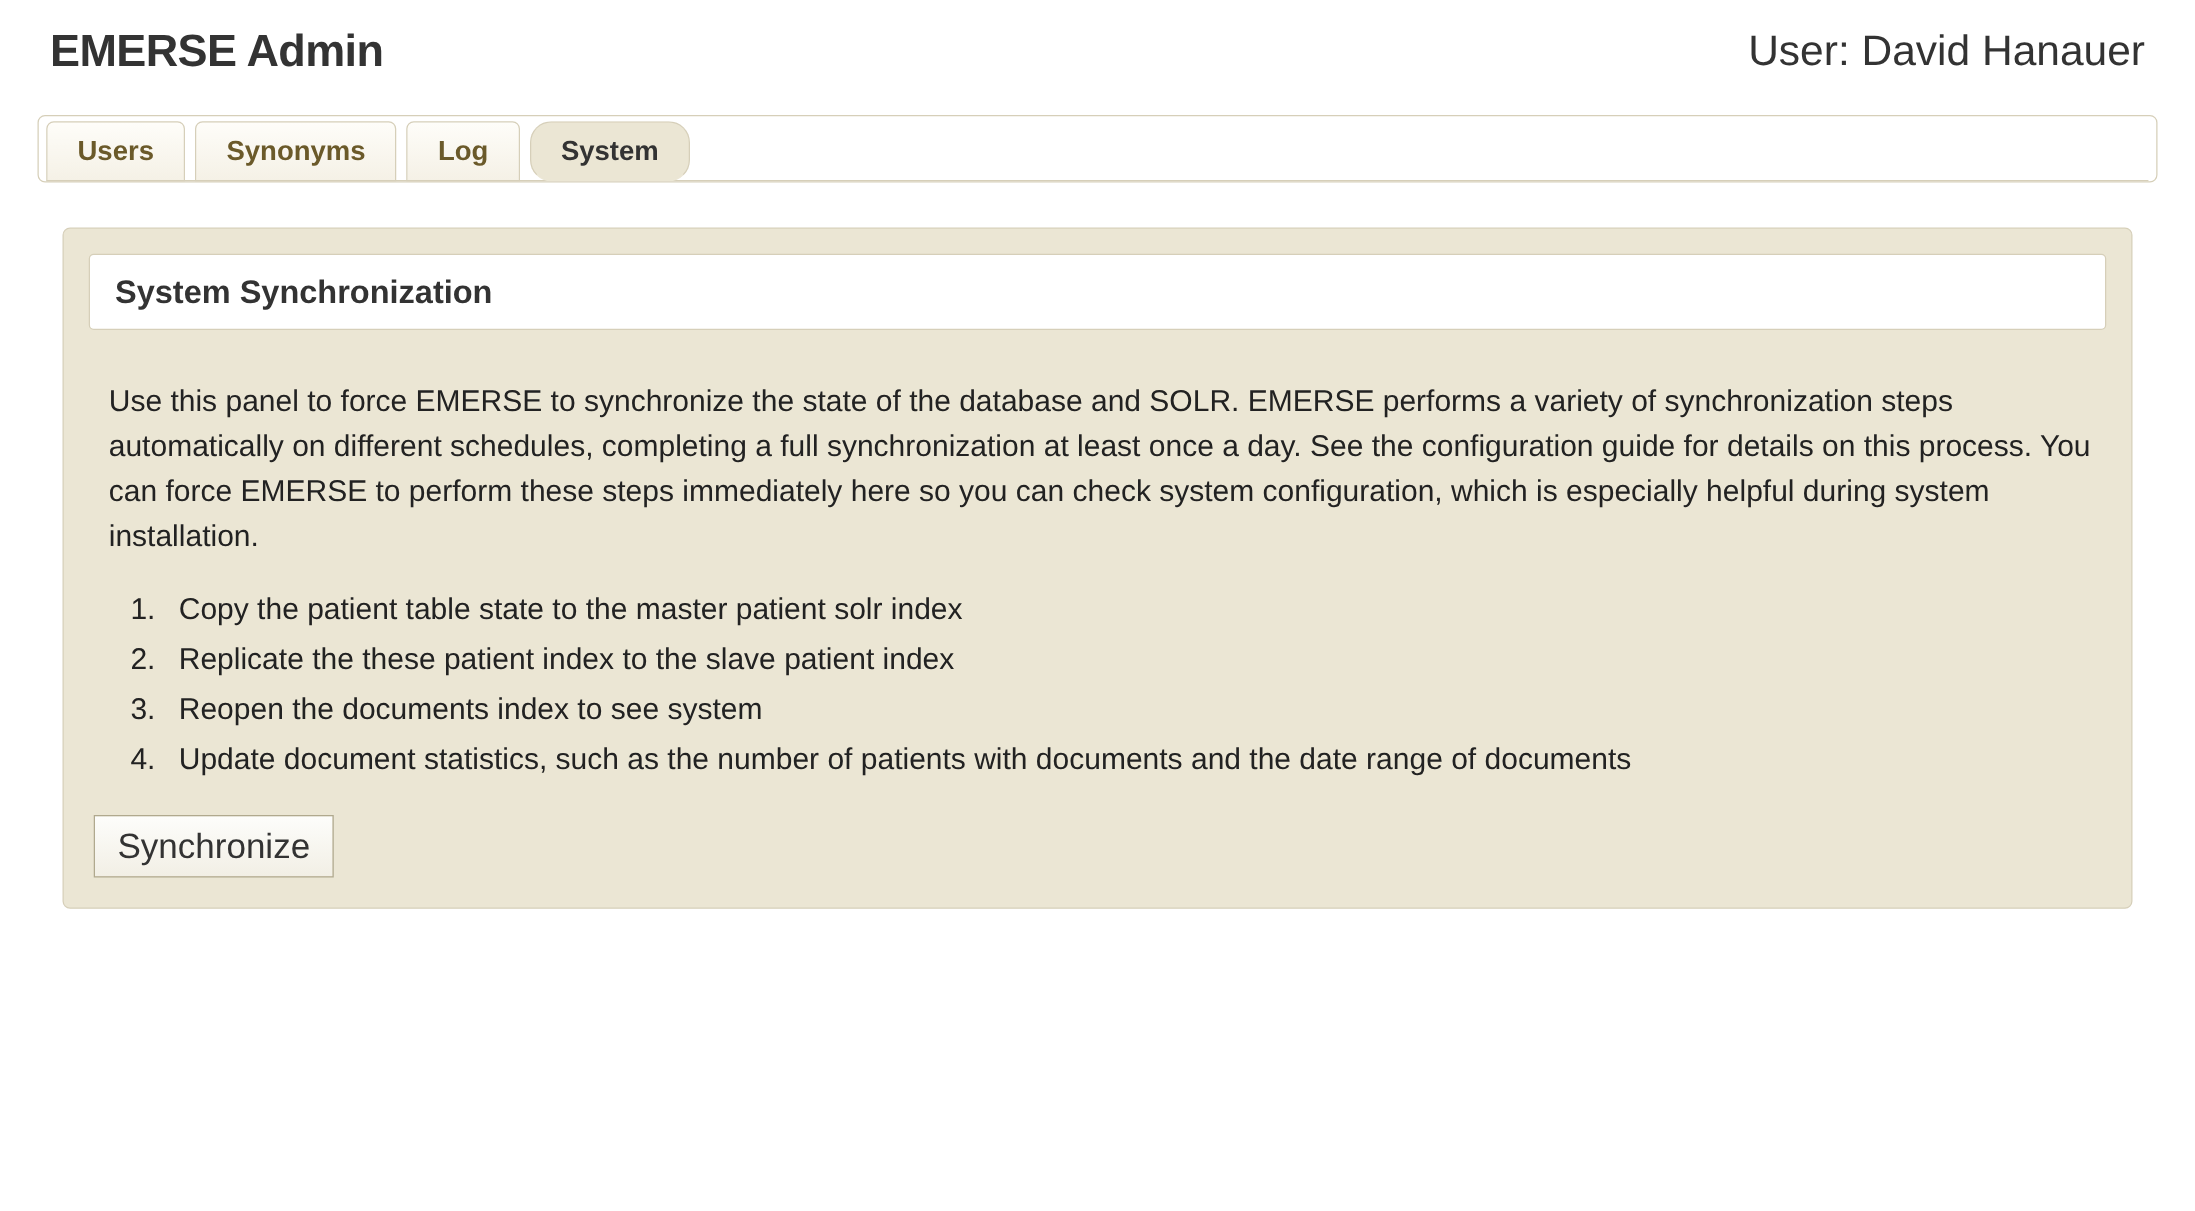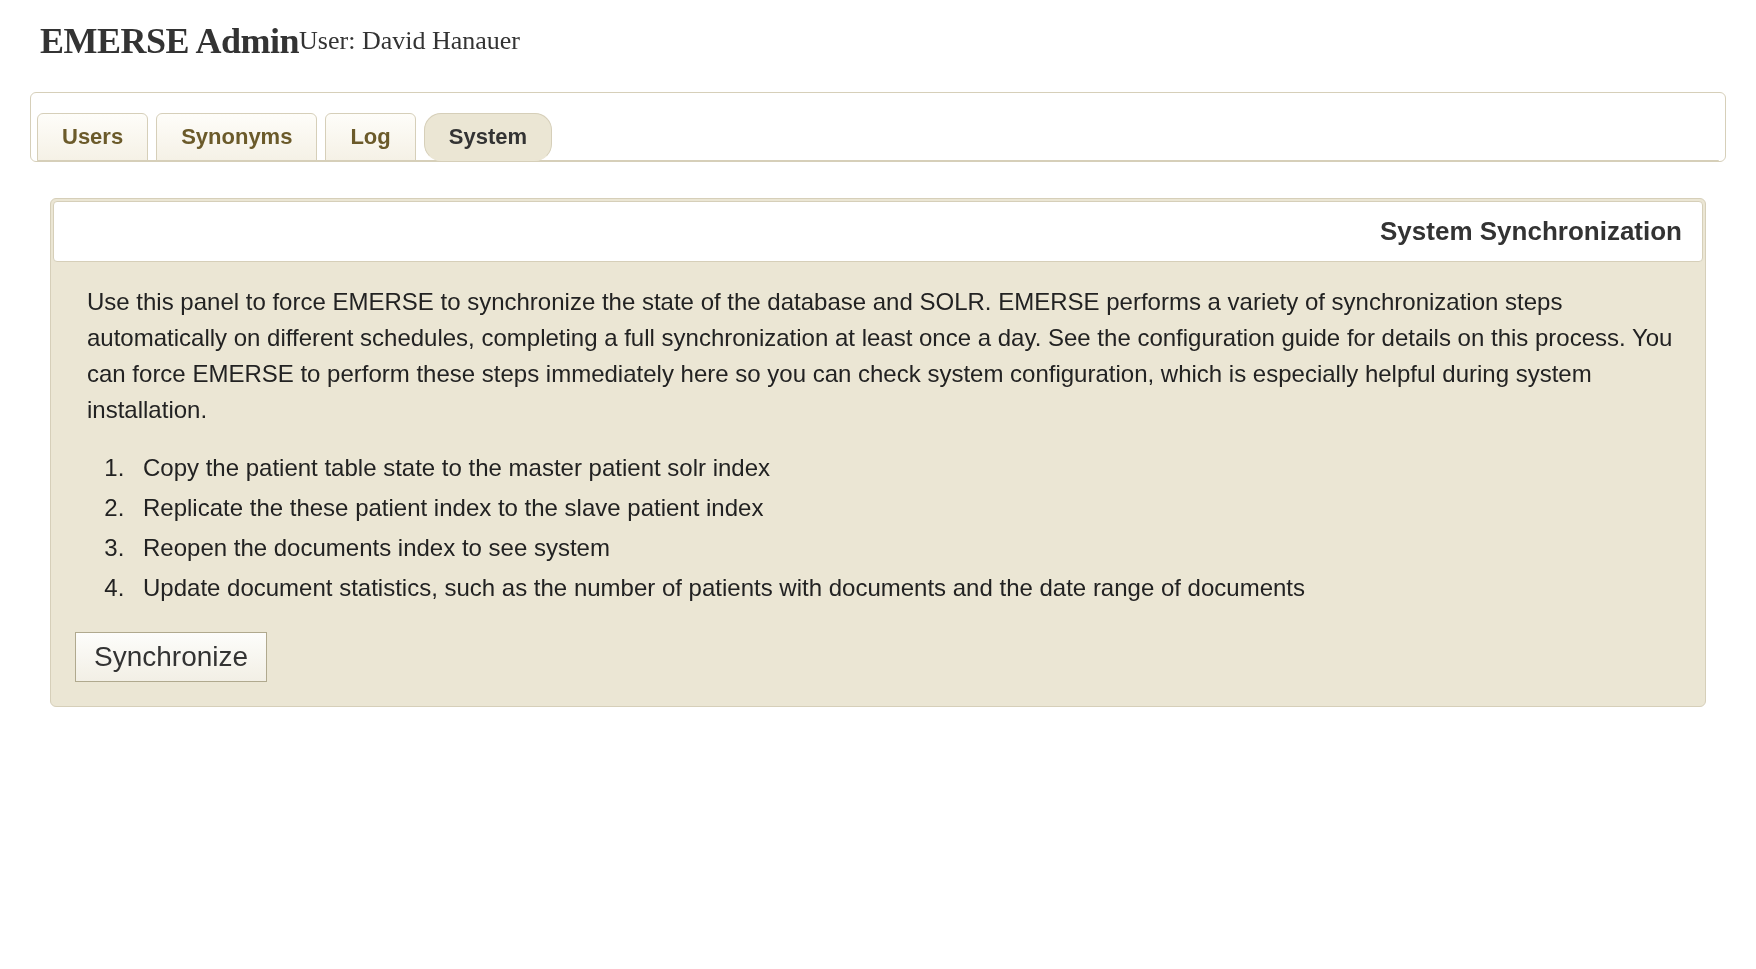--- a/index.html
+++ b/index.html
@@ -8,40 +8,39 @@
       padding: 0;
     }
     body {
       font-family: "Lucida Grande", "Lucida Sans Unicode", Verdana, Arial, sans-serif;
       background: #ffffff;
       color: #333;
       padding: 20px 30px;
     }
     .header {
       display: flex;
-      justify-content: flex-start;
+      justify-content: space-between;
       align-items: center;
       margin-bottom: 30px;
       padding: 0 10px;
-      font-family: Liberation Serif, serif;
     }
     .app-title {
       font-size: 36px;
       font-weight: 600;
       color: #333;
       letter-spacing: -0.5px;
     }
     .user-info {
-      font-size: 26px;
+      font-size: 34px;
       color: #333;
     }
     .tab-container {
       border: 1px solid #d6cfb9;
       border-radius: 6px;
-      padding: 20px 6px 0 6px;
+      padding: 4px 6px 0 6px;
       background: #fff;
     }
     .tabs {
       display: flex;
       gap: 8px;
       margin-bottom: -1px;
     }
     .tab {
       padding: 10px 24px;
       border: 1px solid #d6cfb9;
@@ -77,24 +76,23 @@
       background: #ebe6d4;
       overflow: hidden;
     }
     .panel-header {
       background: #fff;
       border-bottom: 1px solid #d6cfb9;
       padding: 14px 20px;
       font-size: 26px;
       font-weight: 600;
       color: #333;
-      margin: 2px;
+      margin: 20px;
       border: 1px solid #d6cfb9;
       border-radius: 4px;
-      text-align: right;
     }
     .panel-body {
       padding: 20px 24px 24px 24px;
       font-size: 24px;
       line-height: 1.5;
       color: #222;
     }
     .panel-body p {
       margin-bottom: 22px;
       margin-left: 12px;

